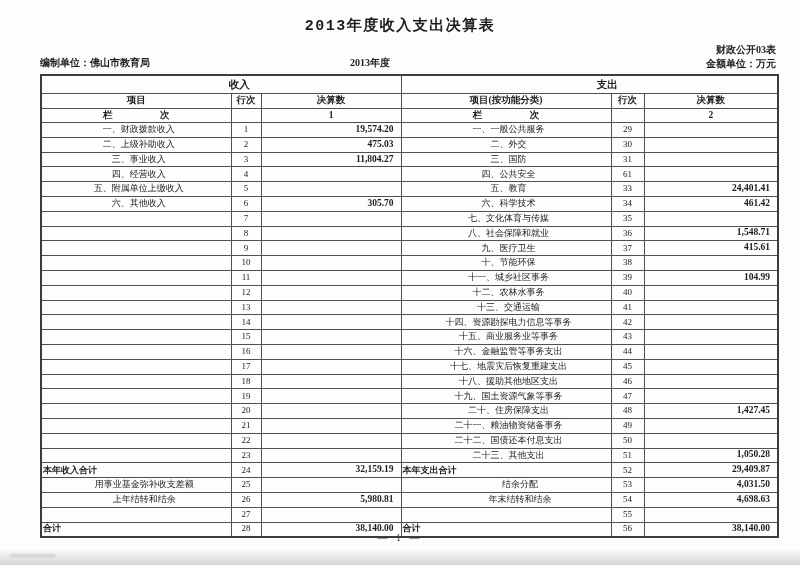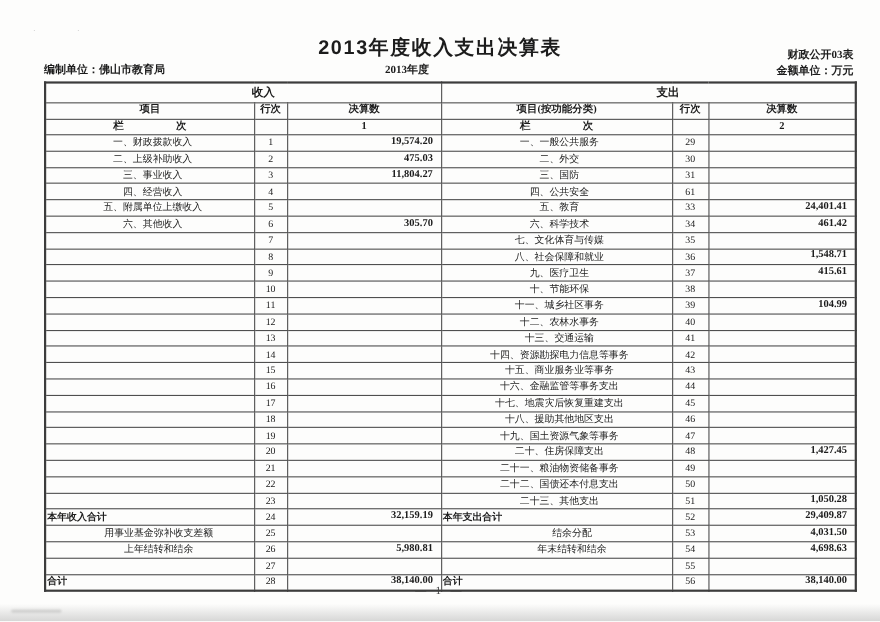--- a/index.html
+++ b/index.html
@@ -1,23 +1,23 @@
 <!DOCTYPE html>
 <html><head>
 <meta charset="utf-8">
 <style>
   html,body{margin:0;padding:0;}
   .sheet{
     position:relative;width:800px;height:565px;background:#fdfdfc;
     font-family:"Liberation Serif","DejaVu Serif",serif;color:#1c1c1c;overflow:hidden;
   }
   .title{
-    position:absolute;top:31px;left:0;width:100%;text-align:center;
-    font-family:Liberation Sans, sans-serif;
-    font-size:18px;font-weight:bold;letter-spacing:1.5px;margin:0;
+    position:absolute;top:16px;left:0;width:100%;text-align:center;
+    font-family:Liberation Mono, monospace;
+    font-size:15px;font-weight:bold;letter-spacing:1.5px;margin:0;
   }
   .form-code{position:absolute;top:43px;right:24px;font-size:10px;font-weight:bold;}
   .unit-note{position:absolute;top:57px;right:24px;font-size:10px;font-weight:bold;}
   .prepared{position:absolute;top:56px;left:40px;font-size:10px;font-weight:bold;}
   .period{position:absolute;top:56px;left:0;width:740px;text-align:center;font-size:10px;font-weight:bold;}
   table.acct{
     position:absolute;left:40px;top:74px;width:737px;
     border-collapse:collapse;table-layout:fixed;border:2px solid #3c3c3c;
   }
   .acct th,.acct td{

